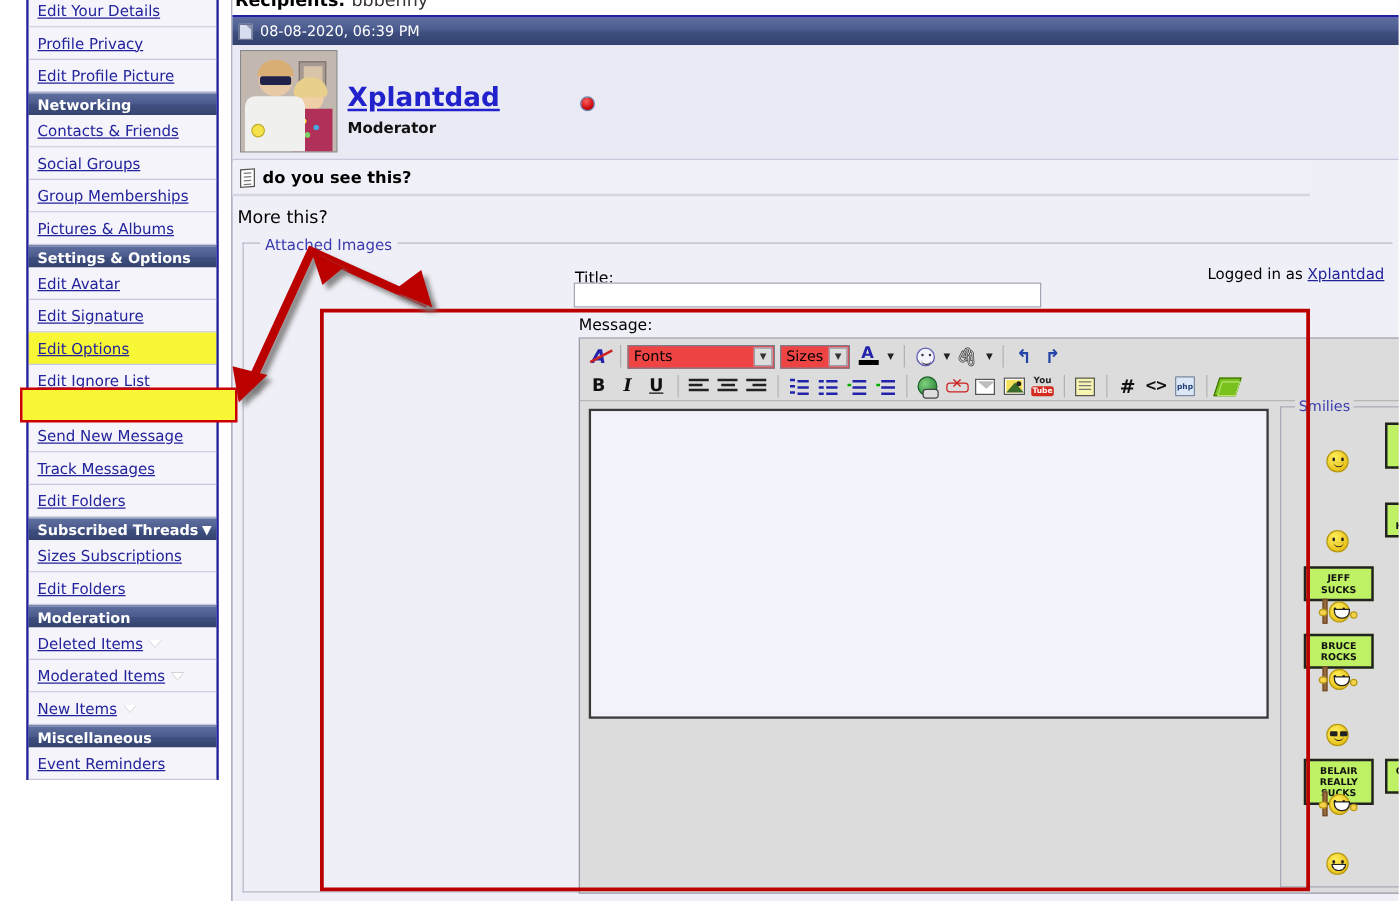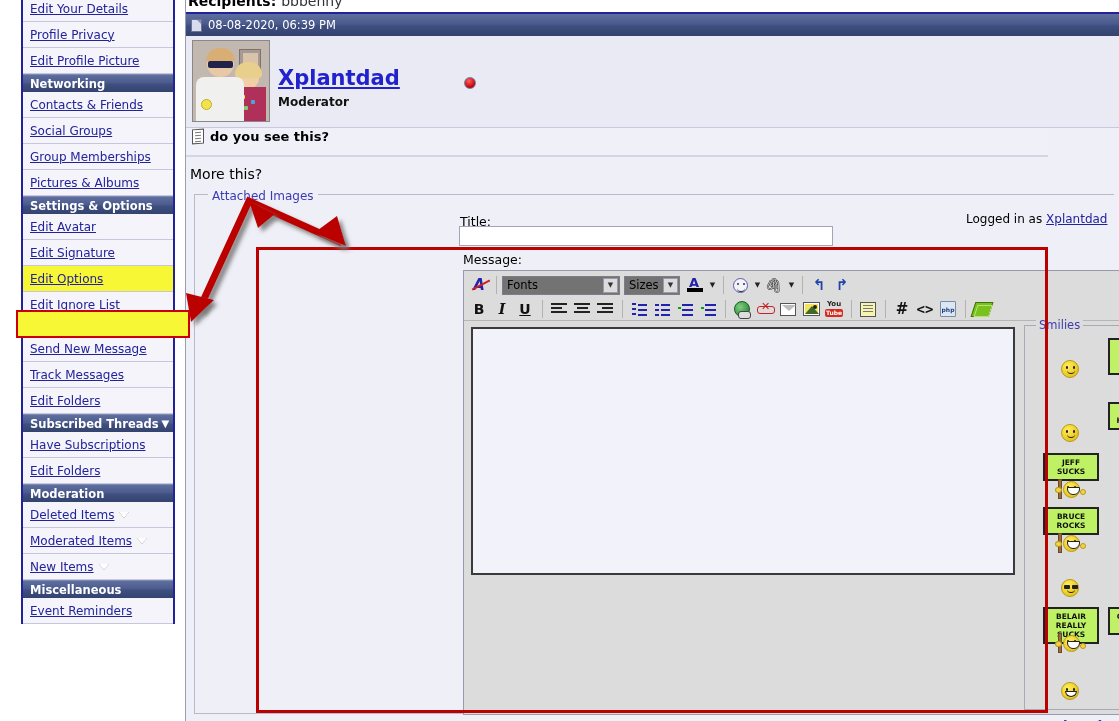--- a/index.html
+++ b/index.html
@@ -171,21 +171,21 @@
     border: 1px solid #6f7fae;
   }
   .usertitle {
     position:absolute; left: 92px; top: 59px;
     font-size: 12px; font-weight: bold; color:#111;
   }
 
   .post-subject {
     position:absolute; left:0; top: 129px; width: 862px; height: 28px;
     background:#F0F0F8;
-    display:flex; align-items:flex-start; padding-left: 6px;
+    display:flex; align-items:center; padding-left: 6px;
     border-bottom: 2px solid #d5d5e4;
   }
   .post-subject .txt { font-weight: bold; font-size: 13px; color:#000; margin-left: 6px;}
   .notes-icon {
     display:inline-block; width:12px; height:15px;
     background:#ffffff; border:1px solid #555;
     position:relative; transform: skewY(-4deg);
   }
   .notes-icon:before{
     content:""; position:absolute; left:2px; top:2px; right:2px; height:1px;
@@ -249,21 +249,21 @@
   .tb-row2 { top: 26px; }
   .tb-btn {
     width: 22px; height: 22px;
     display:flex; align-items:center; justify-content:center;
     font-size: 13px; color:#111; cursor:default;
     margin-right: 1px;
   }
   .tb-sep { width:1px; height:18px; background:#b2b2b2; margin: 0 5px; }
   .tb-select {
     height: 19px;
-    background:#737373; border:1px solid #7c7c8c;
+    background:#ef4444; border:1px solid #7c7c8c;
     display:flex; align-items:center;
     font-size: 11.5px; padding-left:4px;
     margin-right: 4px;
     position: relative;
   }
   .tb-select .arrowbox {
     position:absolute; right:1px; top:1px;
     width: 15px; height: 15px;
     background:#DCDCDC; border:1px solid #9a9aa8;
     display:flex; align-items:center; justify-content:center;
@@ -446,21 +446,21 @@
           <a href="#">Send New Message</a>
         </div>
         <div class="sb-item">
           <a href="#">Track Messages</a>
         </div>
         <div class="sb-item">
           <a href="#">Edit Folders</a>
         </div>
         <div class="sb-head"><span>Subscribed Threads</span><span class="caret">▼</span></div>
         <div class="sb-item">
-          <a href="#">Have Subscriptions</a>
+          <a href="#">Sizes Subscriptions</a>
         </div>
         <div class="sb-item">
           <a href="#">Edit Folders</a>
         </div>
         <div class="sb-head"><span>Moderation</span></div>
         <div class="sb-item">
           <a href="#">Deleted Items</a>
           <span class="tri"></span>
         </div>
         <div class="sb-item">

